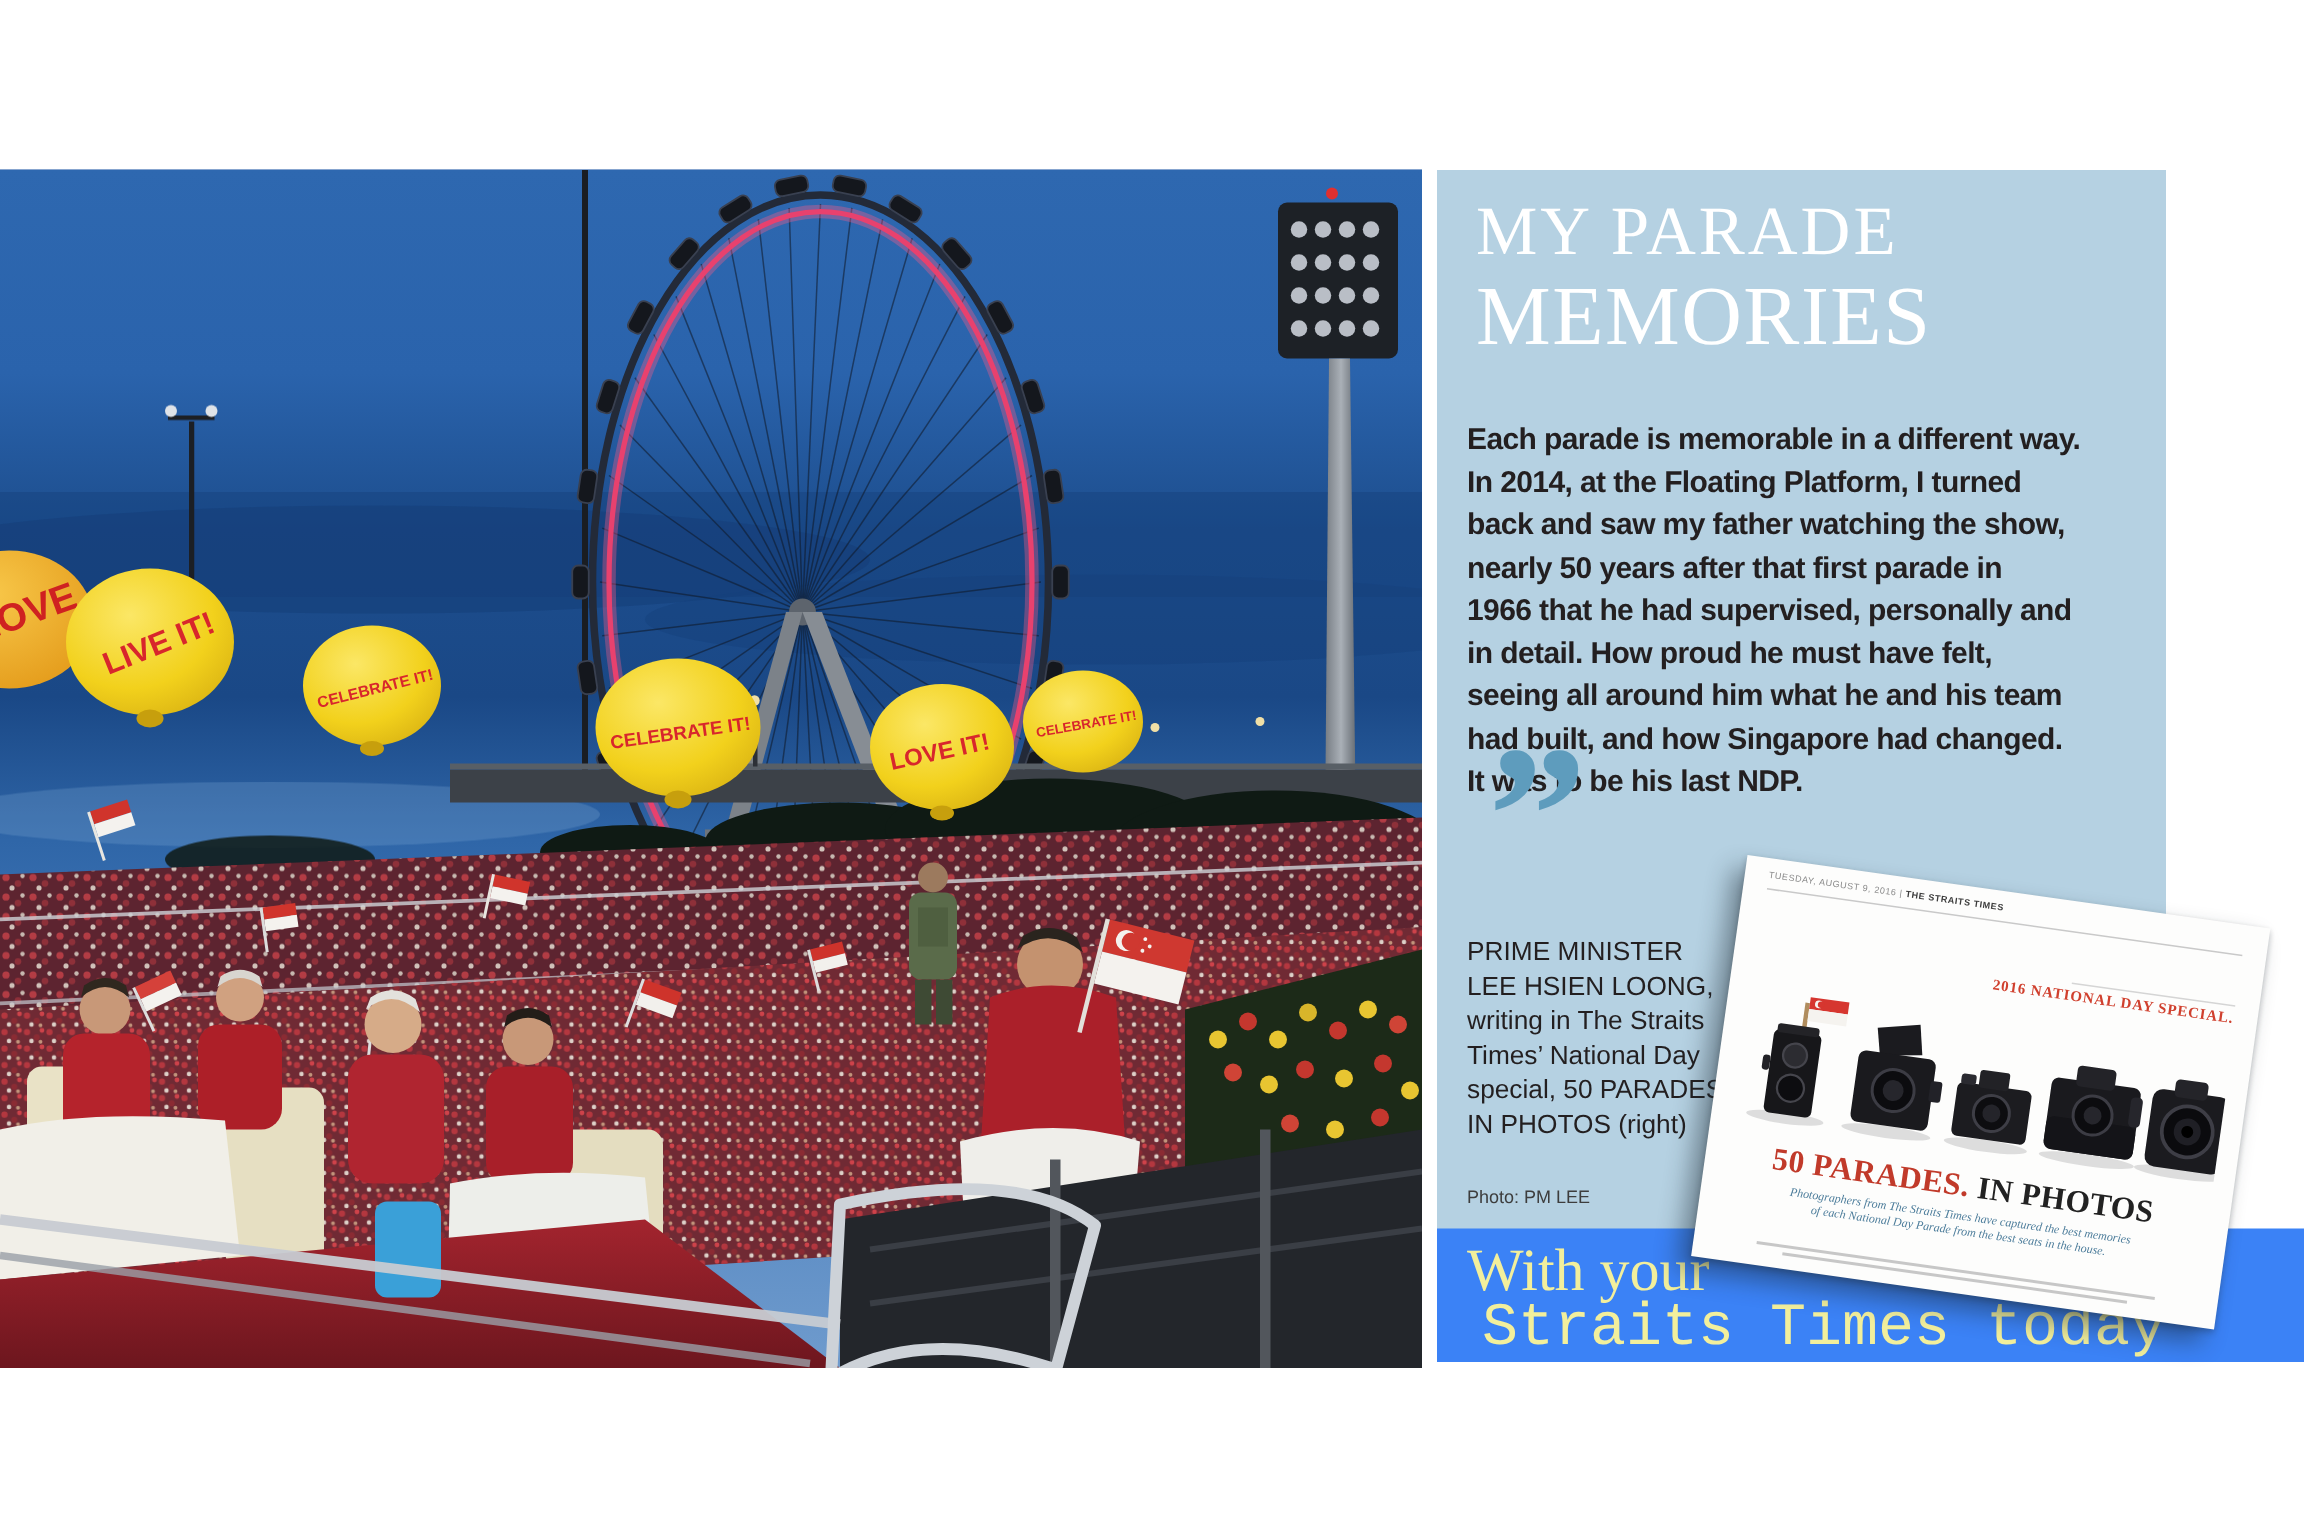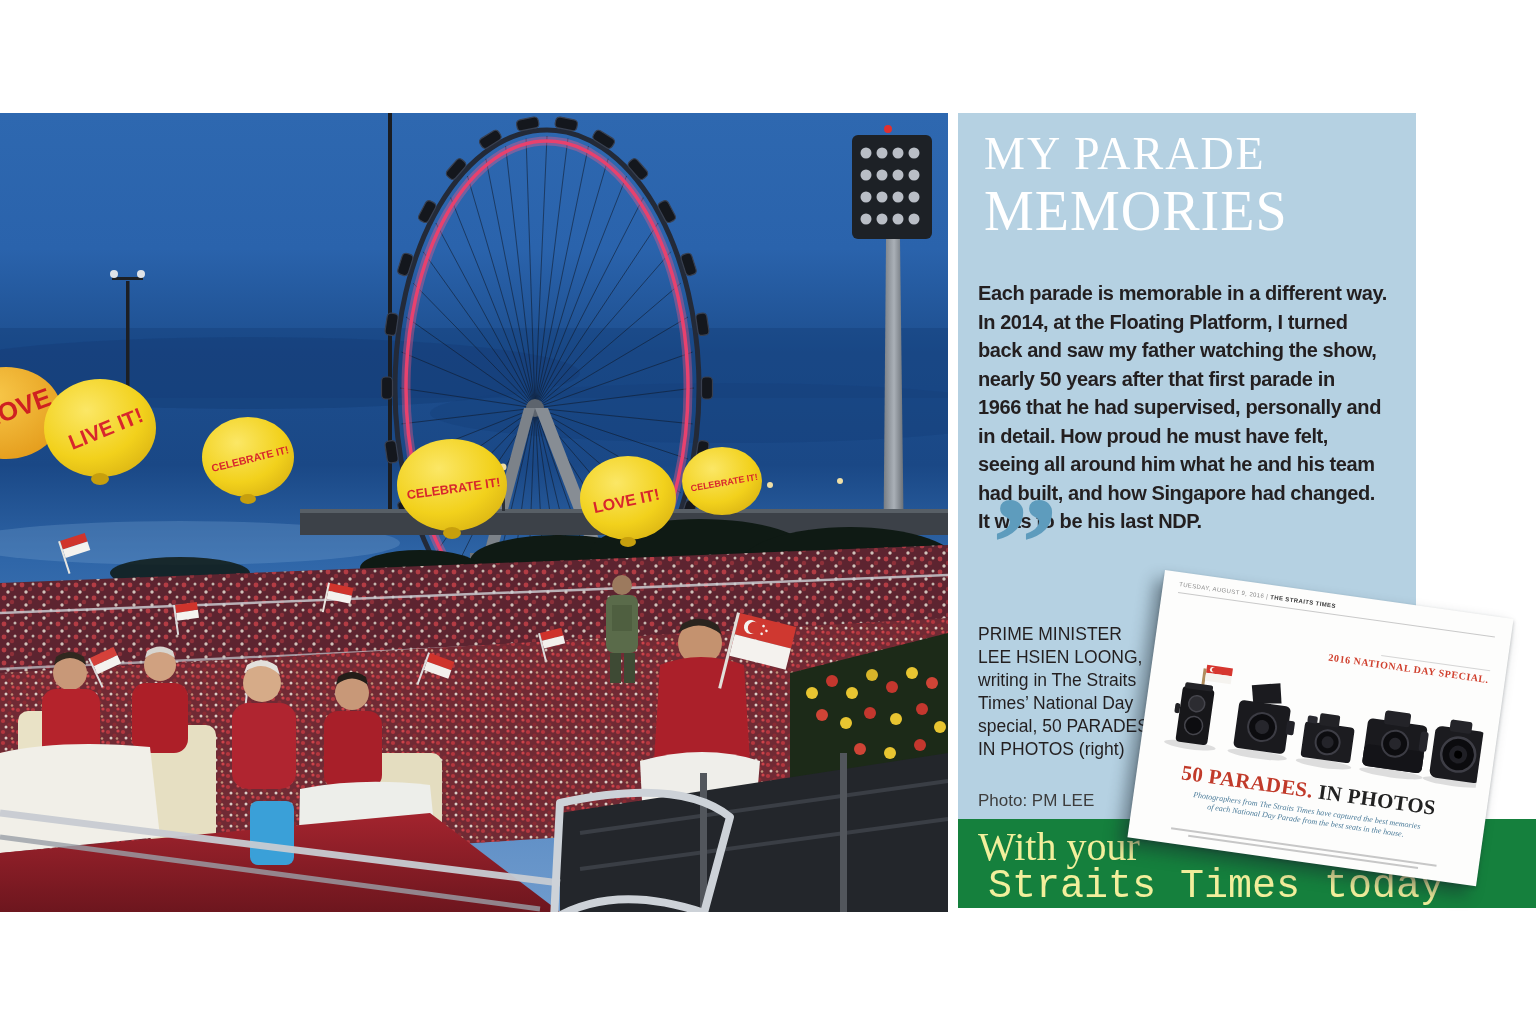--- a/index.html
+++ b/index.html
@@ -4,36 +4,36 @@
 <style>
   html,body{margin:0;padding:0;background:#ffffff;}
   .page{position:relative;width:1536px;height:1024px;background:#ffffff;overflow:hidden;
         font-family:"Liberation Sans",sans-serif;}
 
   
   .photo-wrap{position:absolute;left:0;top:113px;width:948px;height:799px;overflow:hidden;background:#2a5fa8;}
   .photo-wrap svg{display:block;}
 
   
-  .panel{position:absolute;left:958px;top:113px;width:458px;height:795px;background:#b5d1e2;}
+  .panel{position:absolute;left:958px;top:113px;width:458px;height:795px;background:#b5d1e2;padding-left:28px;}
   .title{position:absolute;left:26px;top:18px;color:#ffffff;
          font-family:"Liberation Serif",serif;line-height:1;}
   .title .l1{font-size:46px;letter-spacing:2px;}
   .title .l2{font-size:56px;letter-spacing:1px;margin-top:6px;}
   .body-text{position:absolute;left:20px;top:166px;width:552px;
              font-size:20px;font-weight:bold;letter-spacing:-0.4px;
              line-height:28.5px;color:#231f20;white-space:pre-line;}
   .quote-mark{position:absolute;left:34px;top:396px;height:70px;
               font-family:"Liberation Serif",serif;font-weight:bold;
               font-size:132px;line-height:70px;color:#5e9cbd;}
   .attribution{position:absolute;left:20px;top:510px;font-size:17.5px;font-weight:normal;
                line-height:23px;color:#231f20;white-space:pre-line;}
-  .photo-credit{position:absolute;left:20px;top:678px;font-size:17px;color:#3d3d3d;}
-
-  .banner{position:absolute;left:0;bottom:0;width:578px;height:89px;background:#15803d;}
+  .photo-credit{position:absolute;left:20px;top:678px;font-size:12px;color:#3d3d3d;}
+
+  .banner{position:absolute;left:0;bottom:0;width:578px;height:89px;background:#3b82f6;}
   .banner .bl{font-family:"Liberation Serif",serif;color:#f2ef9c;font-size:40px;line-height:43px;}
   .banner .bl1{position:absolute;left:20px;top:6px;}
   .banner .bl2{position:absolute;left:30px;top:46px;font-family:Liberation Mono, monospace;}
 
   
   .inset{position:absolute;left:1165px;top:570px;width:352px;height:270px;background:#fdfdfc;
          transform:rotate(8deg);transform-origin:0 0;
          box-shadow:-8px 10px 16px rgba(25,35,45,.45), 0 2px 4px rgba(25,35,45,.3);
          font-family:"Liberation Serif",serif;}
   .inset-pad{position:relative;width:100%;height:100%;}

